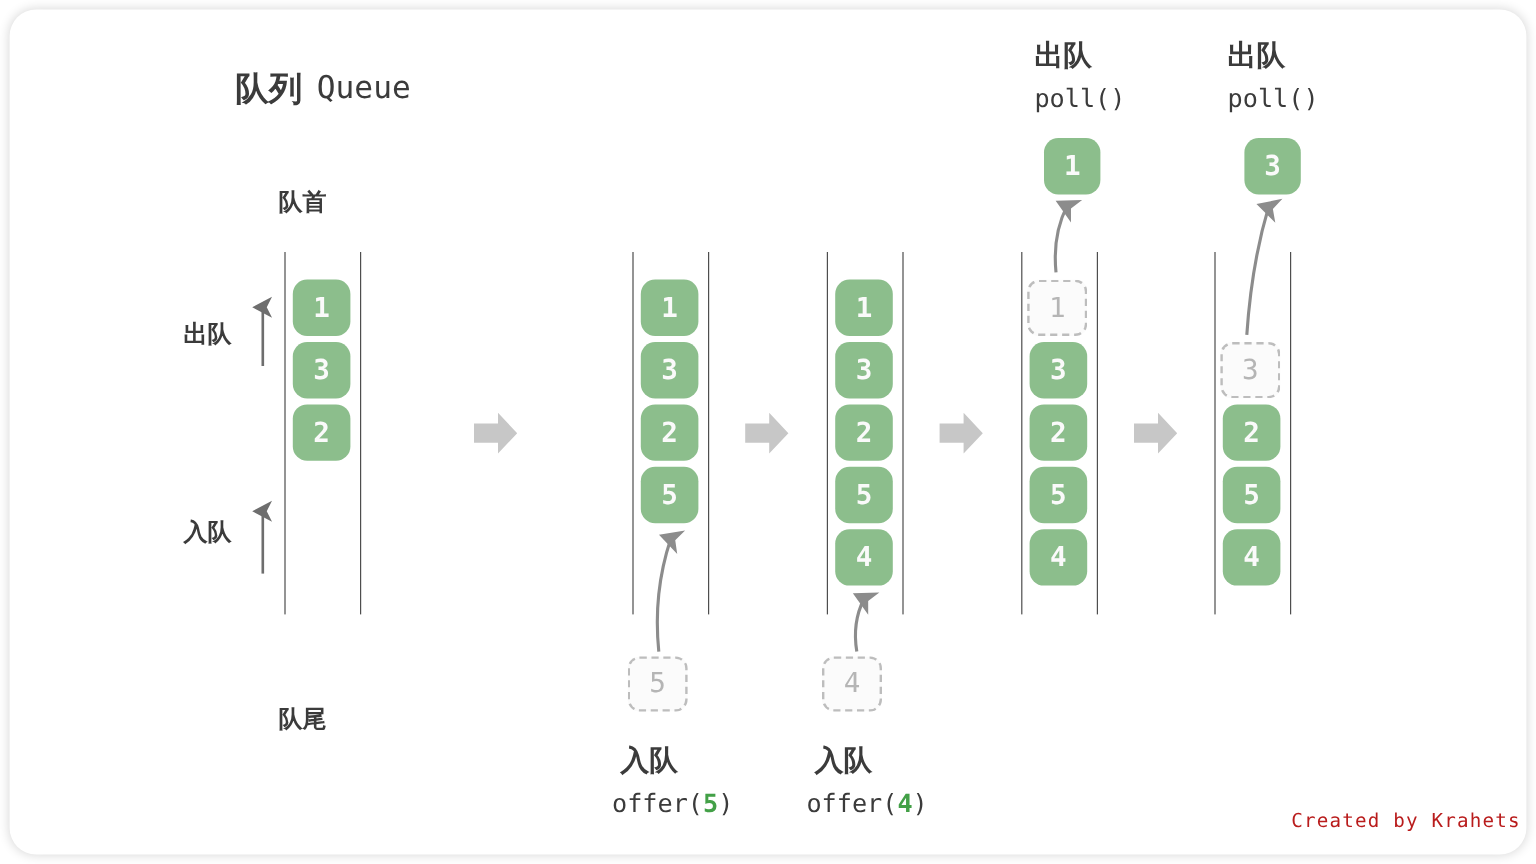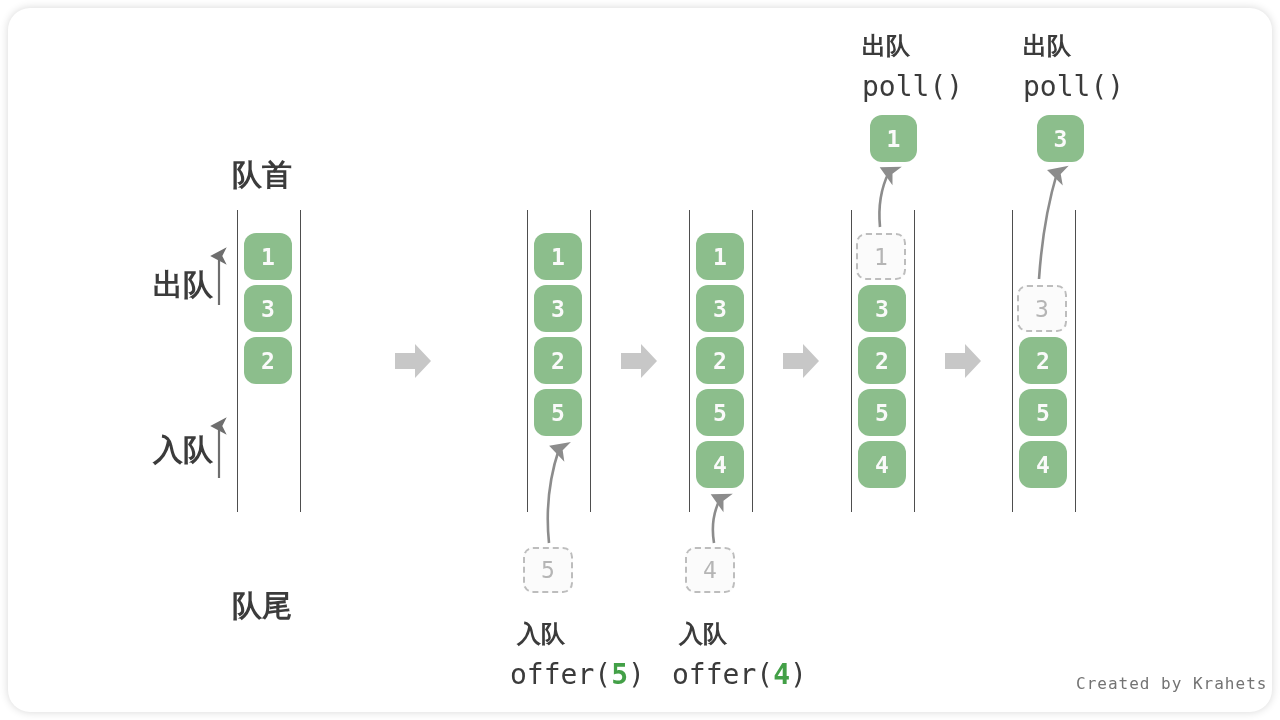--- a/index.html
+++ b/index.html
@@ -6,53 +6,57 @@
   .canvas{position:relative;width:1280px;height:720px;background:#fff;overflow:hidden;
           font-family:"Liberation Sans", sans-serif;color:#3B3B3B;}
   .card{position:absolute;left:8px;top:8px;right:8px;bottom:8px;background:#fff;
         border-radius:22px;box-shadow:0 0 9px rgba(0,0,0,.16);}
 
   .title-badge{position:absolute;left:170px;top:45px;height:57px;padding:0 26px;
 ionic               background:#E4E4E4;border-radius:10px;display:inline-flex;align-items:center;gap:12px;}
   .title-zh{font-size:28px;font-weight:bold;}
   .title-en{font-family:"DejaVu Sans Mono", monospace;font-size:26px;}
 
-  .cn-label{position:absolute;font-size:30px;font-weight:bold;white-space:nowrap;}
+  .cn-label{position:absolute;font-size:20px;font-weight:bold;white-space:nowrap;}
 
   .queue-col{position:absolute;top:210px;width:62px;height:302px;
              border-left:1.5px solid #4E4E4E;border-right:1.5px solid #4E4E4E;}
   .cell{position:absolute;left:6px;width:48px;height:47px;border-radius:12px;
         display:flex;align-items:center;justify-content:center;
         font-family:"DejaVu Sans Mono", monospace;font-size:23px;font-weight:bold;}
   .cell.solid{background:#8CBE8C;color:#FAFAFA;}
   .cell.dashed{background:#FBFBFB;border:2px dashed #BDBDBD;color:#B5B5B5;
                left:4px;width:46px;height:43px;border-radius:10px;font-weight:normal;}
 
   .ghost-box{position:absolute;width:46px;height:42px;border:2px dashed #BDBDBD;
              border-radius:10px;background:#FBFBFB;display:flex;align-items:center;justify-content:center;
              font-family:"DejaVu Sans Mono", monospace;font-size:23px;color:#B5B5B5;}
   .extract-box{position:absolute;width:47px;height:47px;border-radius:12px;background:#8CBE8C;
                display:flex;align-items:center;justify-content:center;
                font-family:"DejaVu Sans Mono", monospace;font-size:23px;font-weight:bold;color:#FAFAFA;}
 
   .op-label{position:absolute;white-space:nowrap;}
   .op-label .zh{font-size:24px;font-weight:bold;display:block;}
-  .op-label .code{font-family:"DejaVu Sans Mono", monospace;font-size:28px;display:block;margin-top:8px;}
+  .op-label .code{font-family:"DejaVu Sans Mono", monospace;font-size:21px;display:block;margin-top:8px;}
   .code .accent{color:#43A047;font-weight:bold;}
 
   svg.overlay{position:absolute;left:0;top:0;pointer-events:none;}
   .watermark{position:absolute;left:1076px;top:674px;font-family:"DejaVu Sans Mono", monospace;
-             font-size:16px;color:#737373;letter-spacing:1px;}
+             font-size:16px;color:#b91c1c;letter-spacing:1px;}
 </style>
 </head>
 <body>
 
 <div class="canvas">
   <div class="card"></div>
 
+  <div class="title-badge">
+    <span class="title-zh">队列</span>
+    <span class="title-en">Queue</span>
+  </div>
 
   <div class="cn-label" style="left:232px;top:155px;">队首</div>
   <div class="cn-label" style="left:232px;top:538px;margin-top:48px;">队尾</div>
   <div class="cn-label" style="left:153px;top:265px;">出队</div>
   <div class="cn-label" style="left:153px;top:430px;">入队</div>
 
   <div id="states">
       <div class="queue-col" style="left: 237px;">
         <div class="cell solid" style="top: 23px;">1</div>
         <div class="cell solid" style="top: 75px;">3</div>

